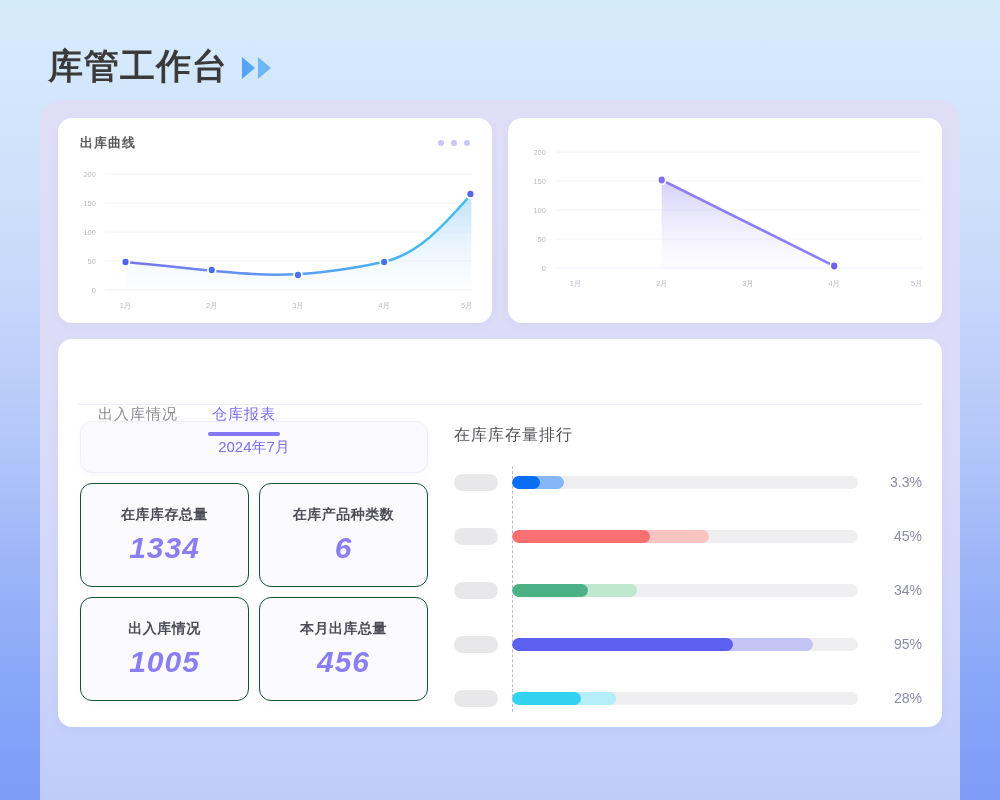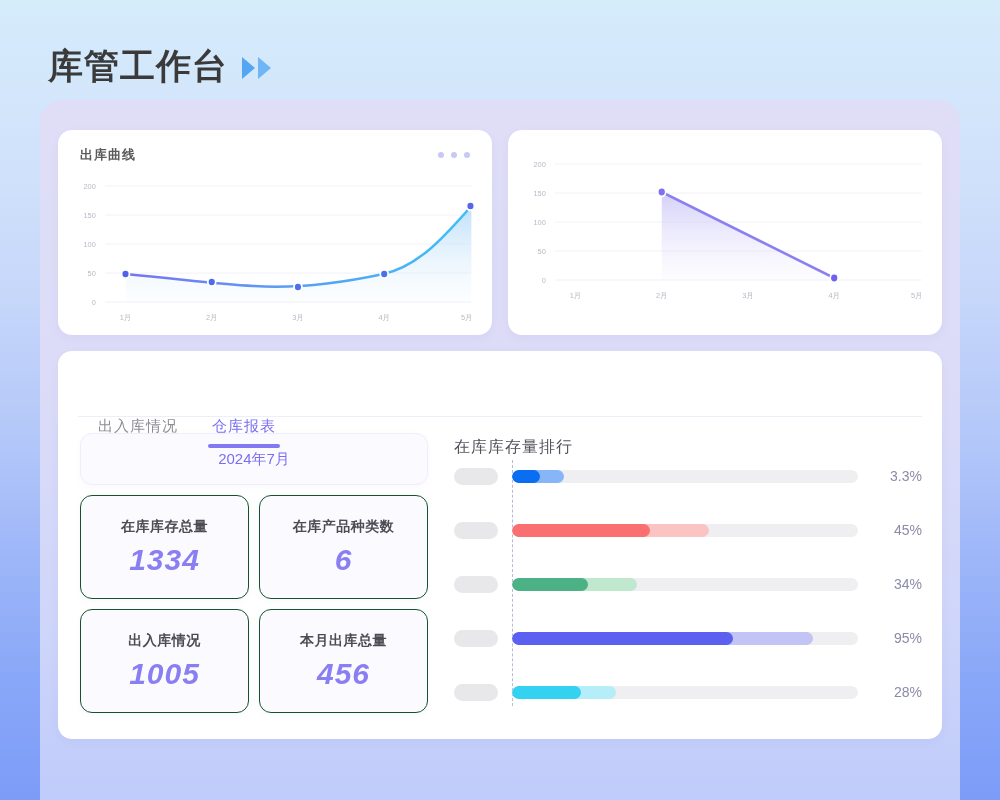--- a/index.html
+++ b/index.html
@@ -64,21 +64,20 @@
     height: 700px;
     background: linear-gradient(180deg, #e0def7 0%, #dcdcf8 40%, #cfd6fa 75%, #bfcbfa 100%);
     border-radius: 22px 22px 0 0;
     padding: 18px;
   }
 
   
   .charts-row {
     display: flex;
     gap: 16px;
-    margin-top: 12px;
   }
   .chart-card {
     flex: 1;
     background: #ffffff;
     border-radius: 14px;
     height: 205px;
     padding: 14px 16px 8px 10px;
     position: relative;
     box-shadow: 0 3px 10px rgba(120,120,190,0.07);
   }
@@ -201,20 +200,21 @@
     font-weight: bold;
     color: #8a7ef3;
     letter-spacing: 1px;
   }
 
   
   .ranking { flex: 1; padding-left: 8px; padding-top: 4px; }
   .ranking-title {
     font-size: 16px;
     color: #53535c;
+    margin-bottom: 18px;
     letter-spacing: 1px;
   }
   .rank-list { position: relative; }
   .rank-list::before {
     content: "";
     position: absolute;
     left: 58px;
     top: 2px;
     bottom: 4px;
     width: 0;

